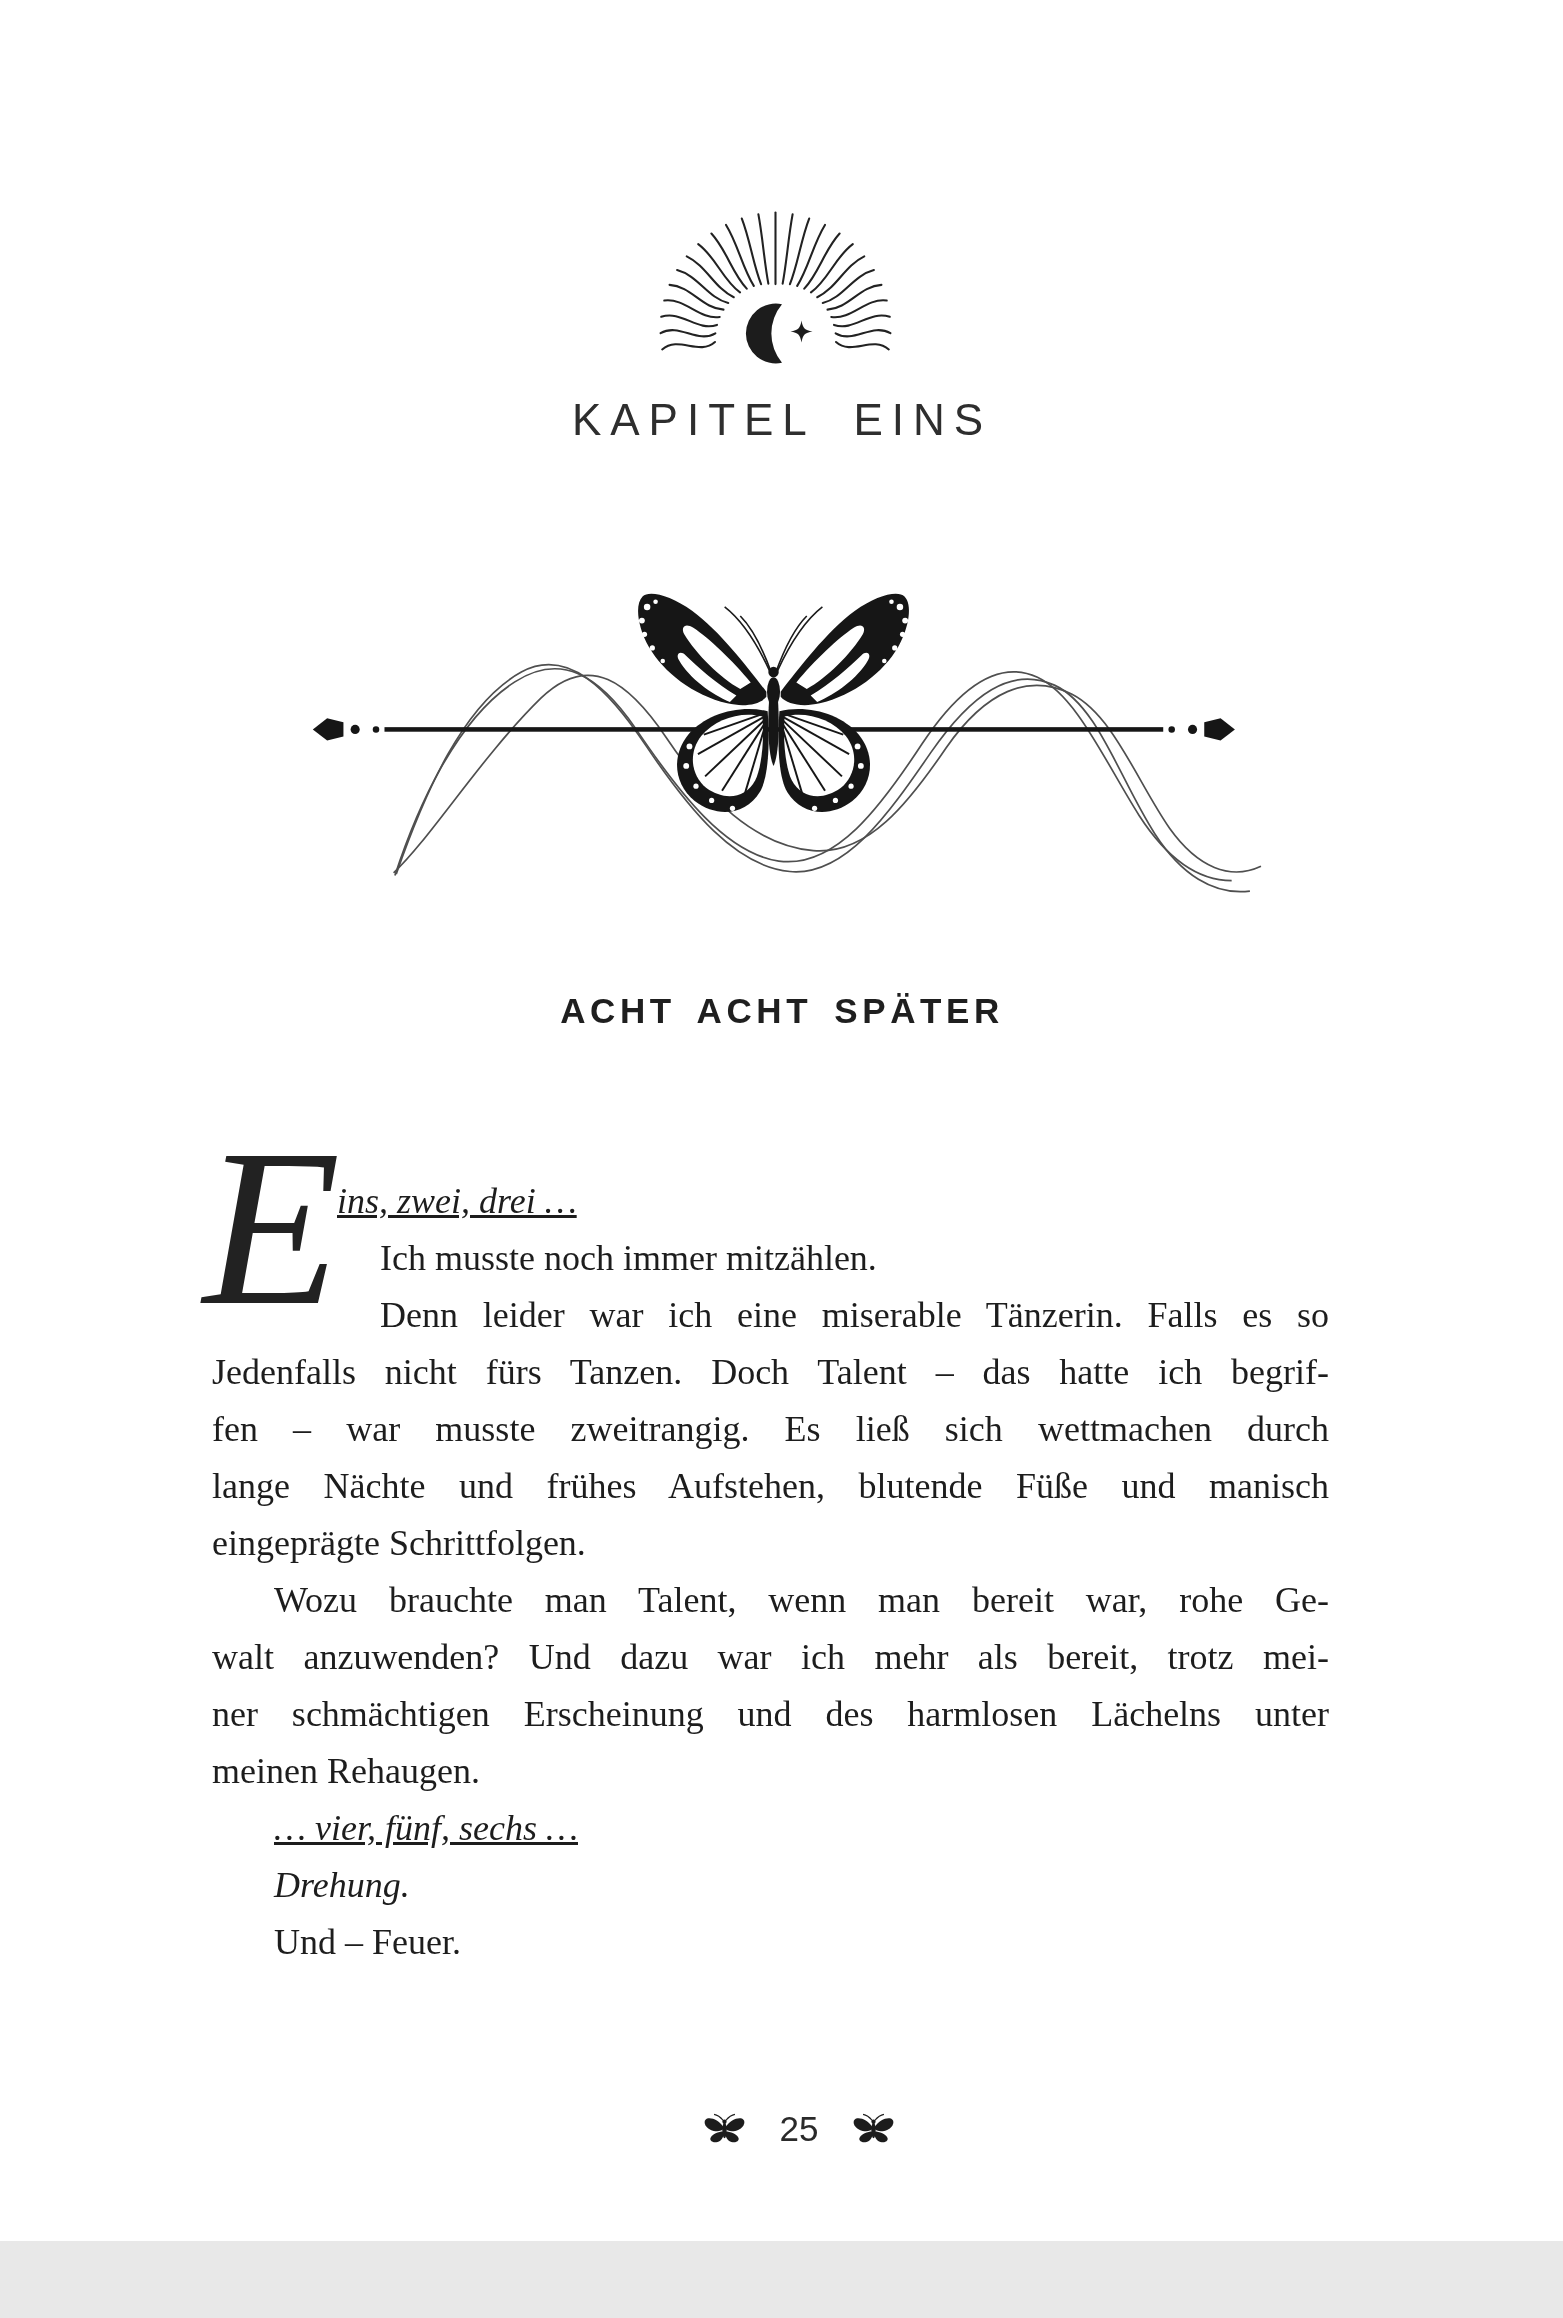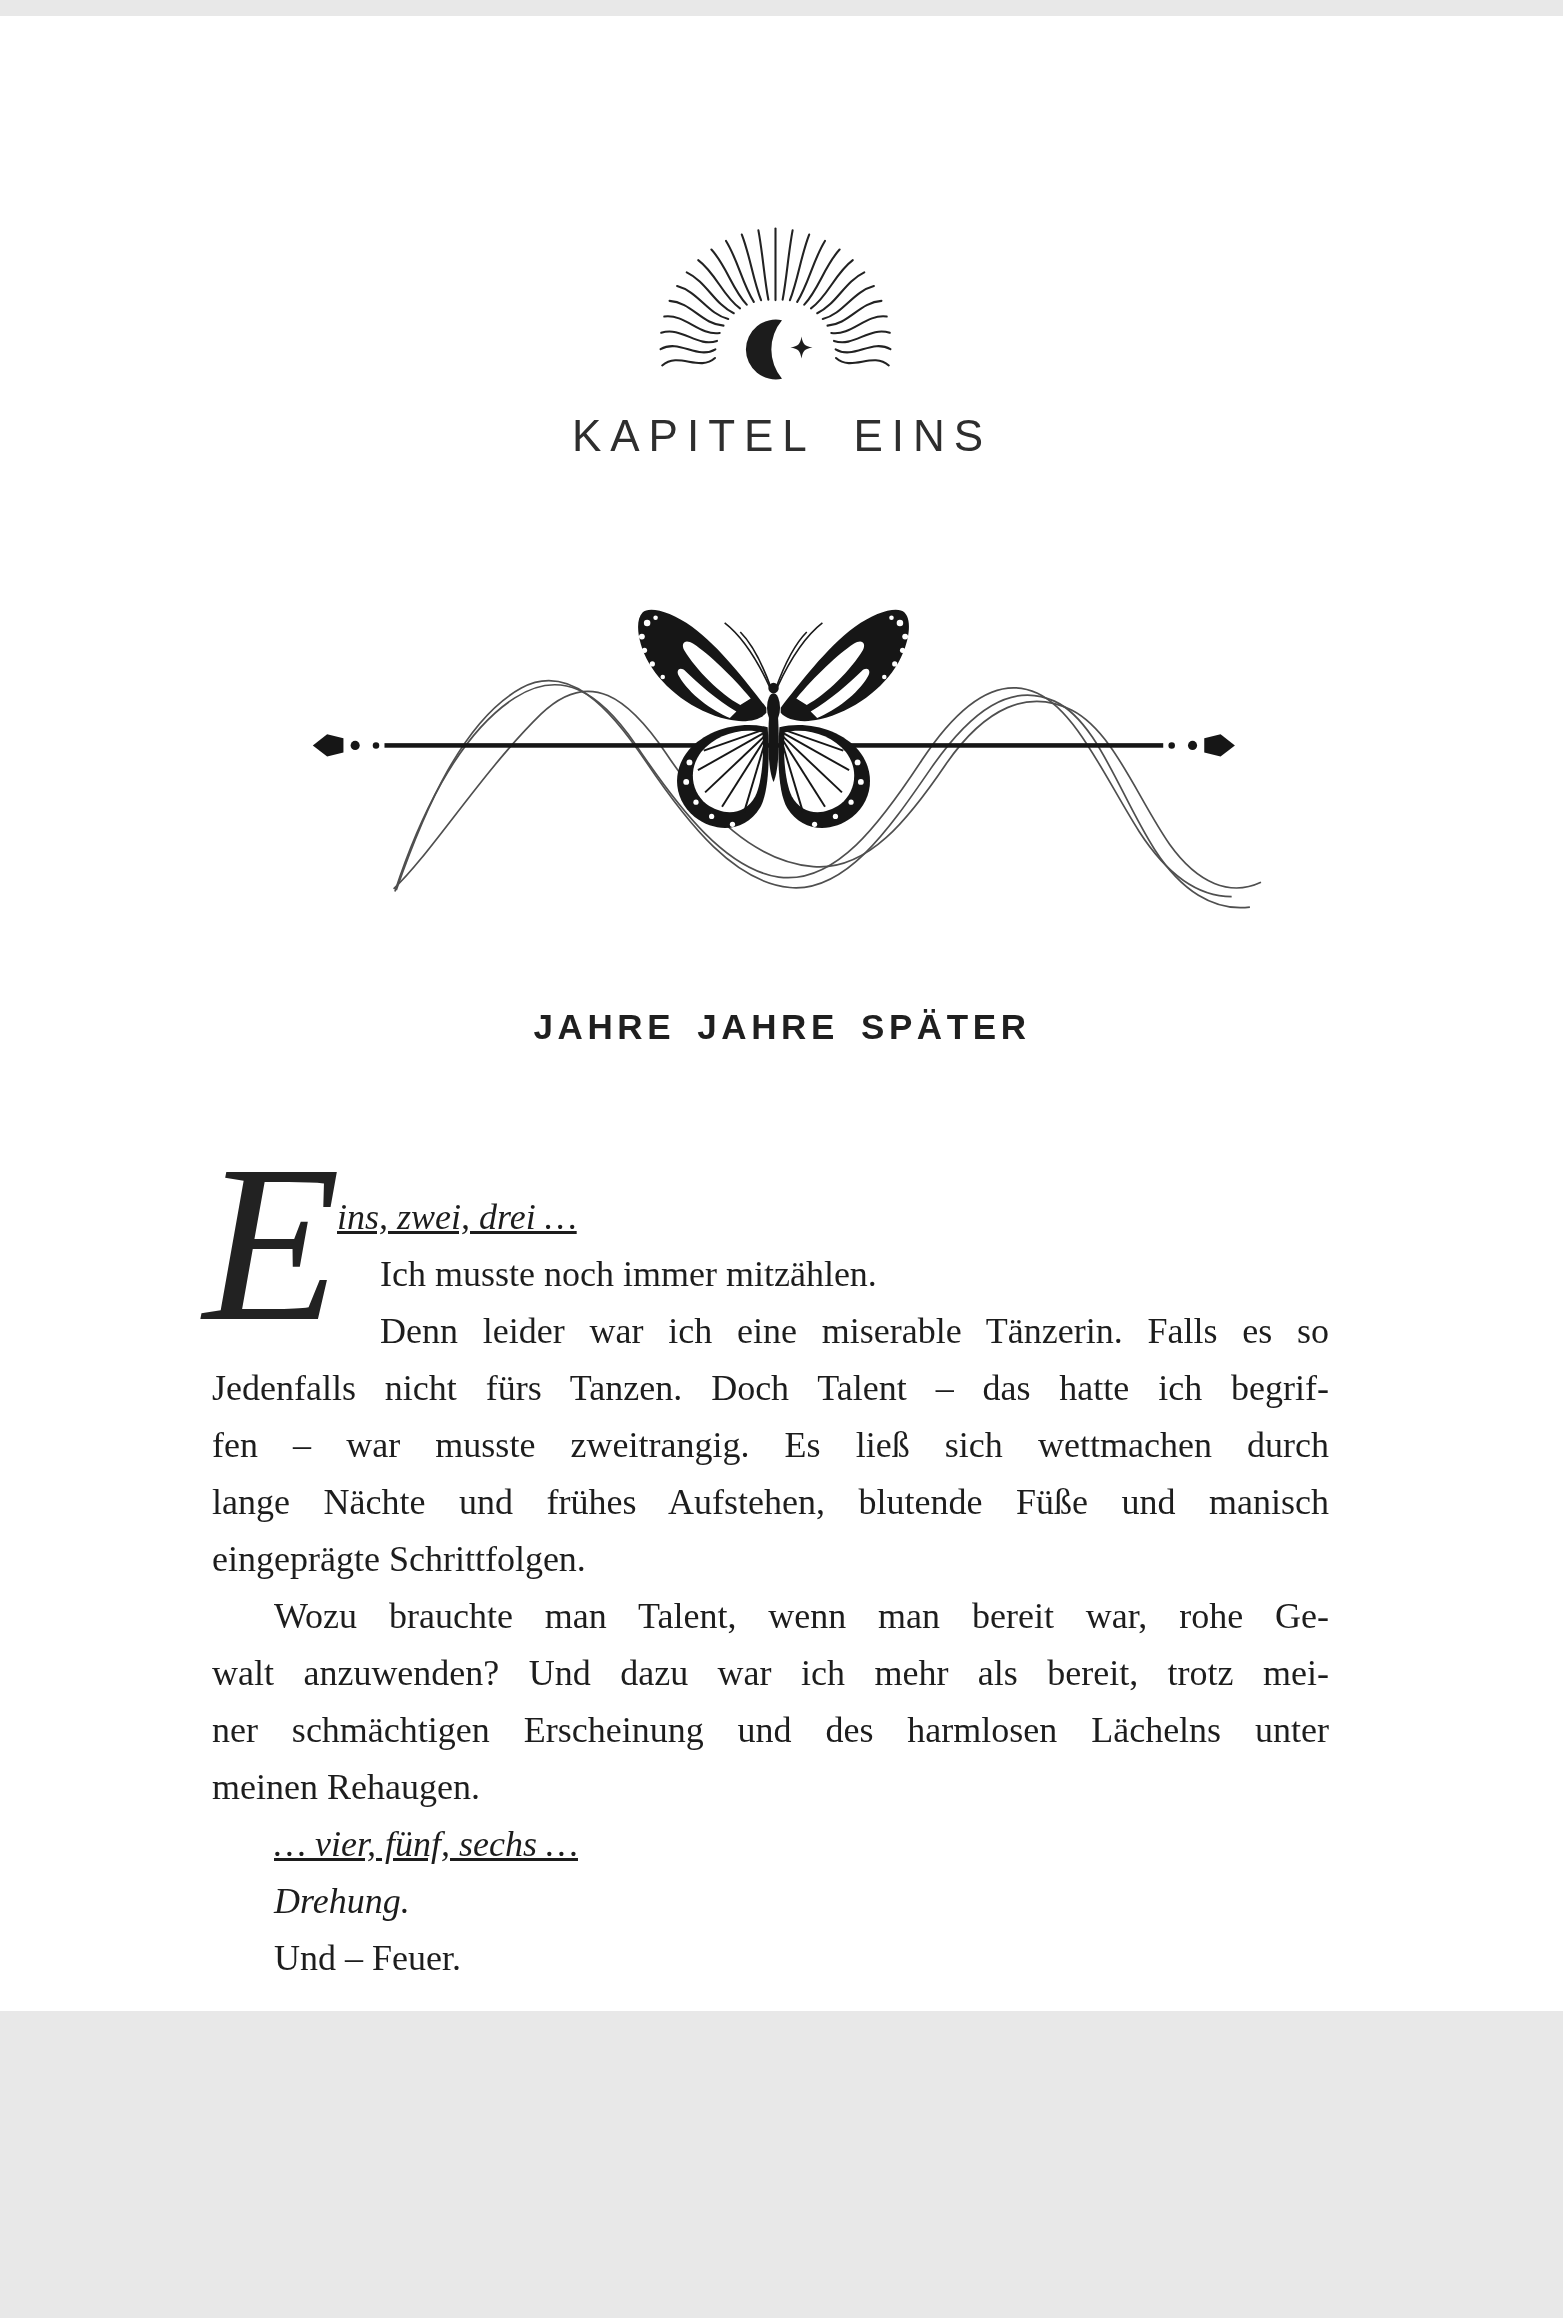--- a/index.html
+++ b/index.html
@@ -1,19 +1,19 @@
 <!DOCTYPE html>
 <html style="font-size:10.4px"><head>
 <meta charset="utf-8">
 <style>
   html,body{margin:0;padding:0;background:#e8e8e8;}
   .page{
-    position:relative;width:1564px;height:1995px;background:#ffffff;
+    position:relative;width:1564px;height:2241px;background:#ffffff;
     font-family:"Liberation Serif","DejaVu Serif",serif;overflow:hidden;
-    margin:16px auto;
+    margin:0 auto;
   }
   .chapter-title{
     position:absolute;top:395px;left:0;width:100%;text-align:center;
     font-family:"Liberation Sans","DejaVu Sans",sans-serif;font-weight:300;
     font-size:44px;letter-spacing:9px;word-spacing:18px;color:#2e2e2e;
   }
   .chapter-subtitle{
     position:absolute;top:991px;left:0;width:100%;text-align:center;
     font-family:"Liberation Sans","DejaVu Sans",sans-serif;font-weight:700;
     font-size:35px;letter-spacing:4.6px;word-spacing:7.8px;color:#1f1f1f;
@@ -136,21 +136,21 @@
       <use href="#rwings" transform="translate(2374,0) scale(-1,1)"></use>
 
       <g fill="#161616">
         <circle cx="1187" cy="1032" r="8"></circle>
         <ellipse cx="1187" cy="1062" rx="10" ry="22"></ellipse>
         <path d="M1180,1078 C1177,1130 1181,1164 1187,1176 C1193,1164 1197,1130 1194,1078 Z"></path>
       </g>
     </g>
   </svg>
 
-  <div class="chapter-subtitle">JAHRE JAHRE SPÄTER</div>
+  <div class="chapter-subtitle">ACHT ACHT SPÄTER</div>
 
   <div class="dropcap">E</div>
 
   <div class="body-block" id="body-lines">
       <div class="bline" style="padding-left: 125px;"><span class="it">ins, zwei, drei …</span></div>
       <div class="bline" style="padding-left: 168px;"><span>Ich musste noch immer mitzählen.</span></div>
       <div class="bline just" style="padding-left: 168px;"><span>Denn leider war ich eine miserable Tänzerin. Falls es so</span></div>
       <div class="bline just" style="padding-left: 0px;"><span>Jedenfalls nicht fürs Tanzen. Doch Talent – das hatte ich begrif-</span></div>
       <div class="bline just" style="padding-left: 0px;"><span>fen – war musste zweitrangig. Es ließ sich wettmachen durch</span></div>
       <div class="bline just" style="padding-left: 0px;"><span>lange Nächte und frühes Aufstehen, blutende Füße und manisch</span></div>

